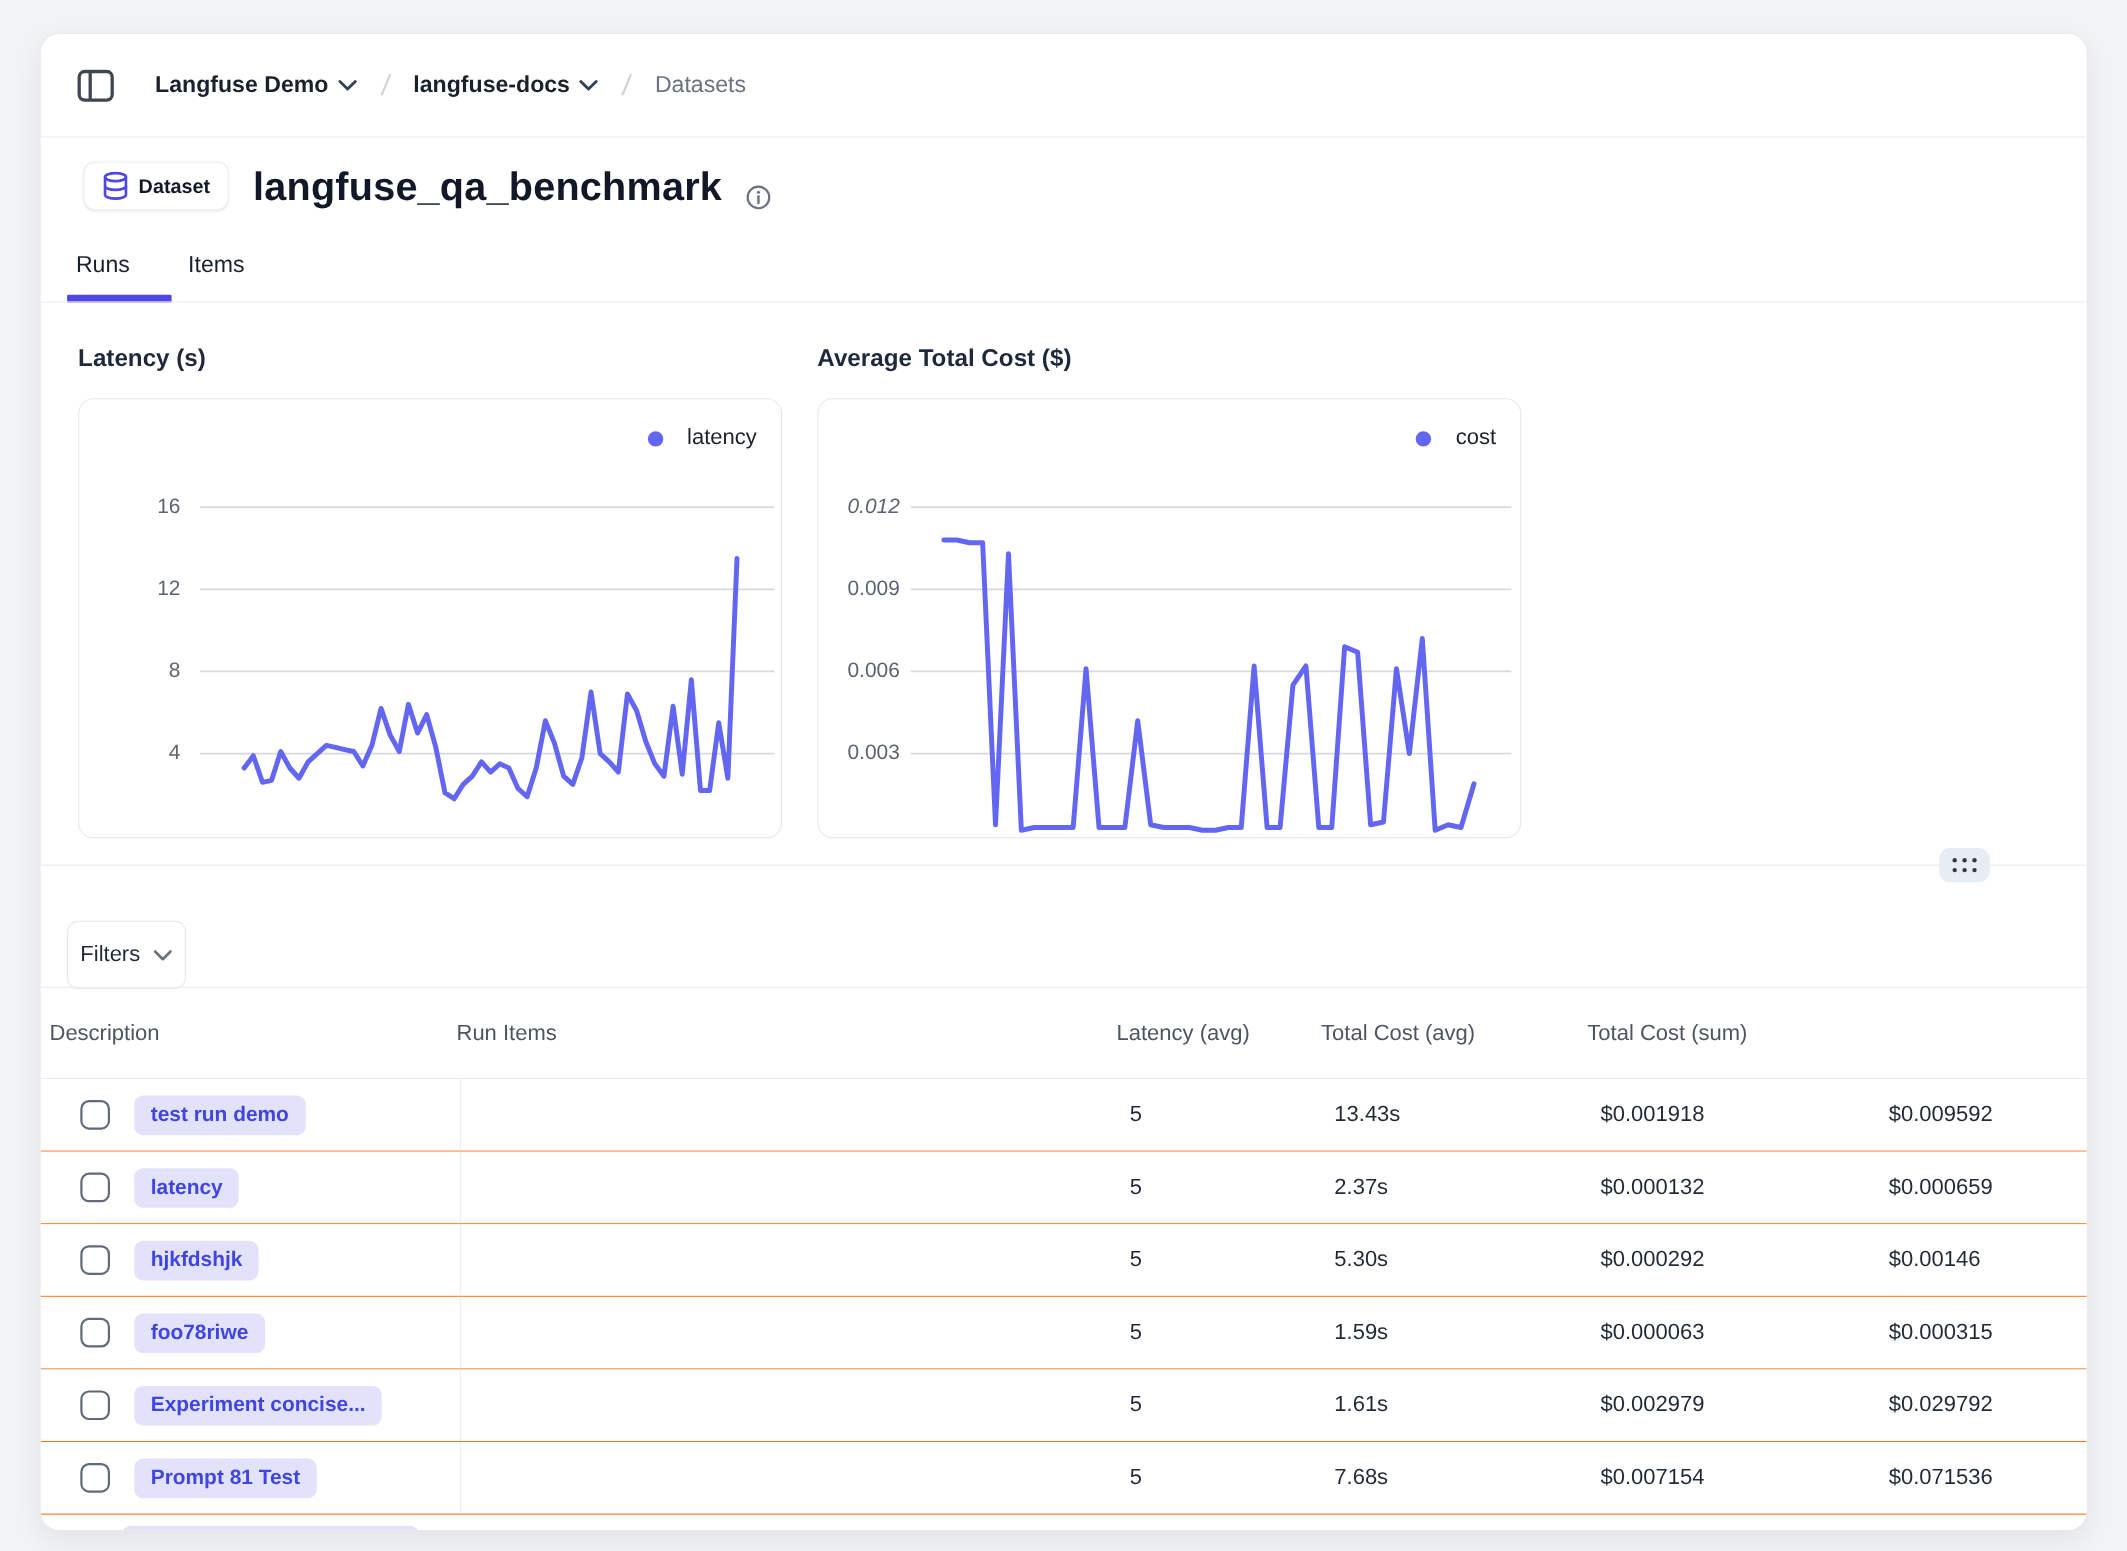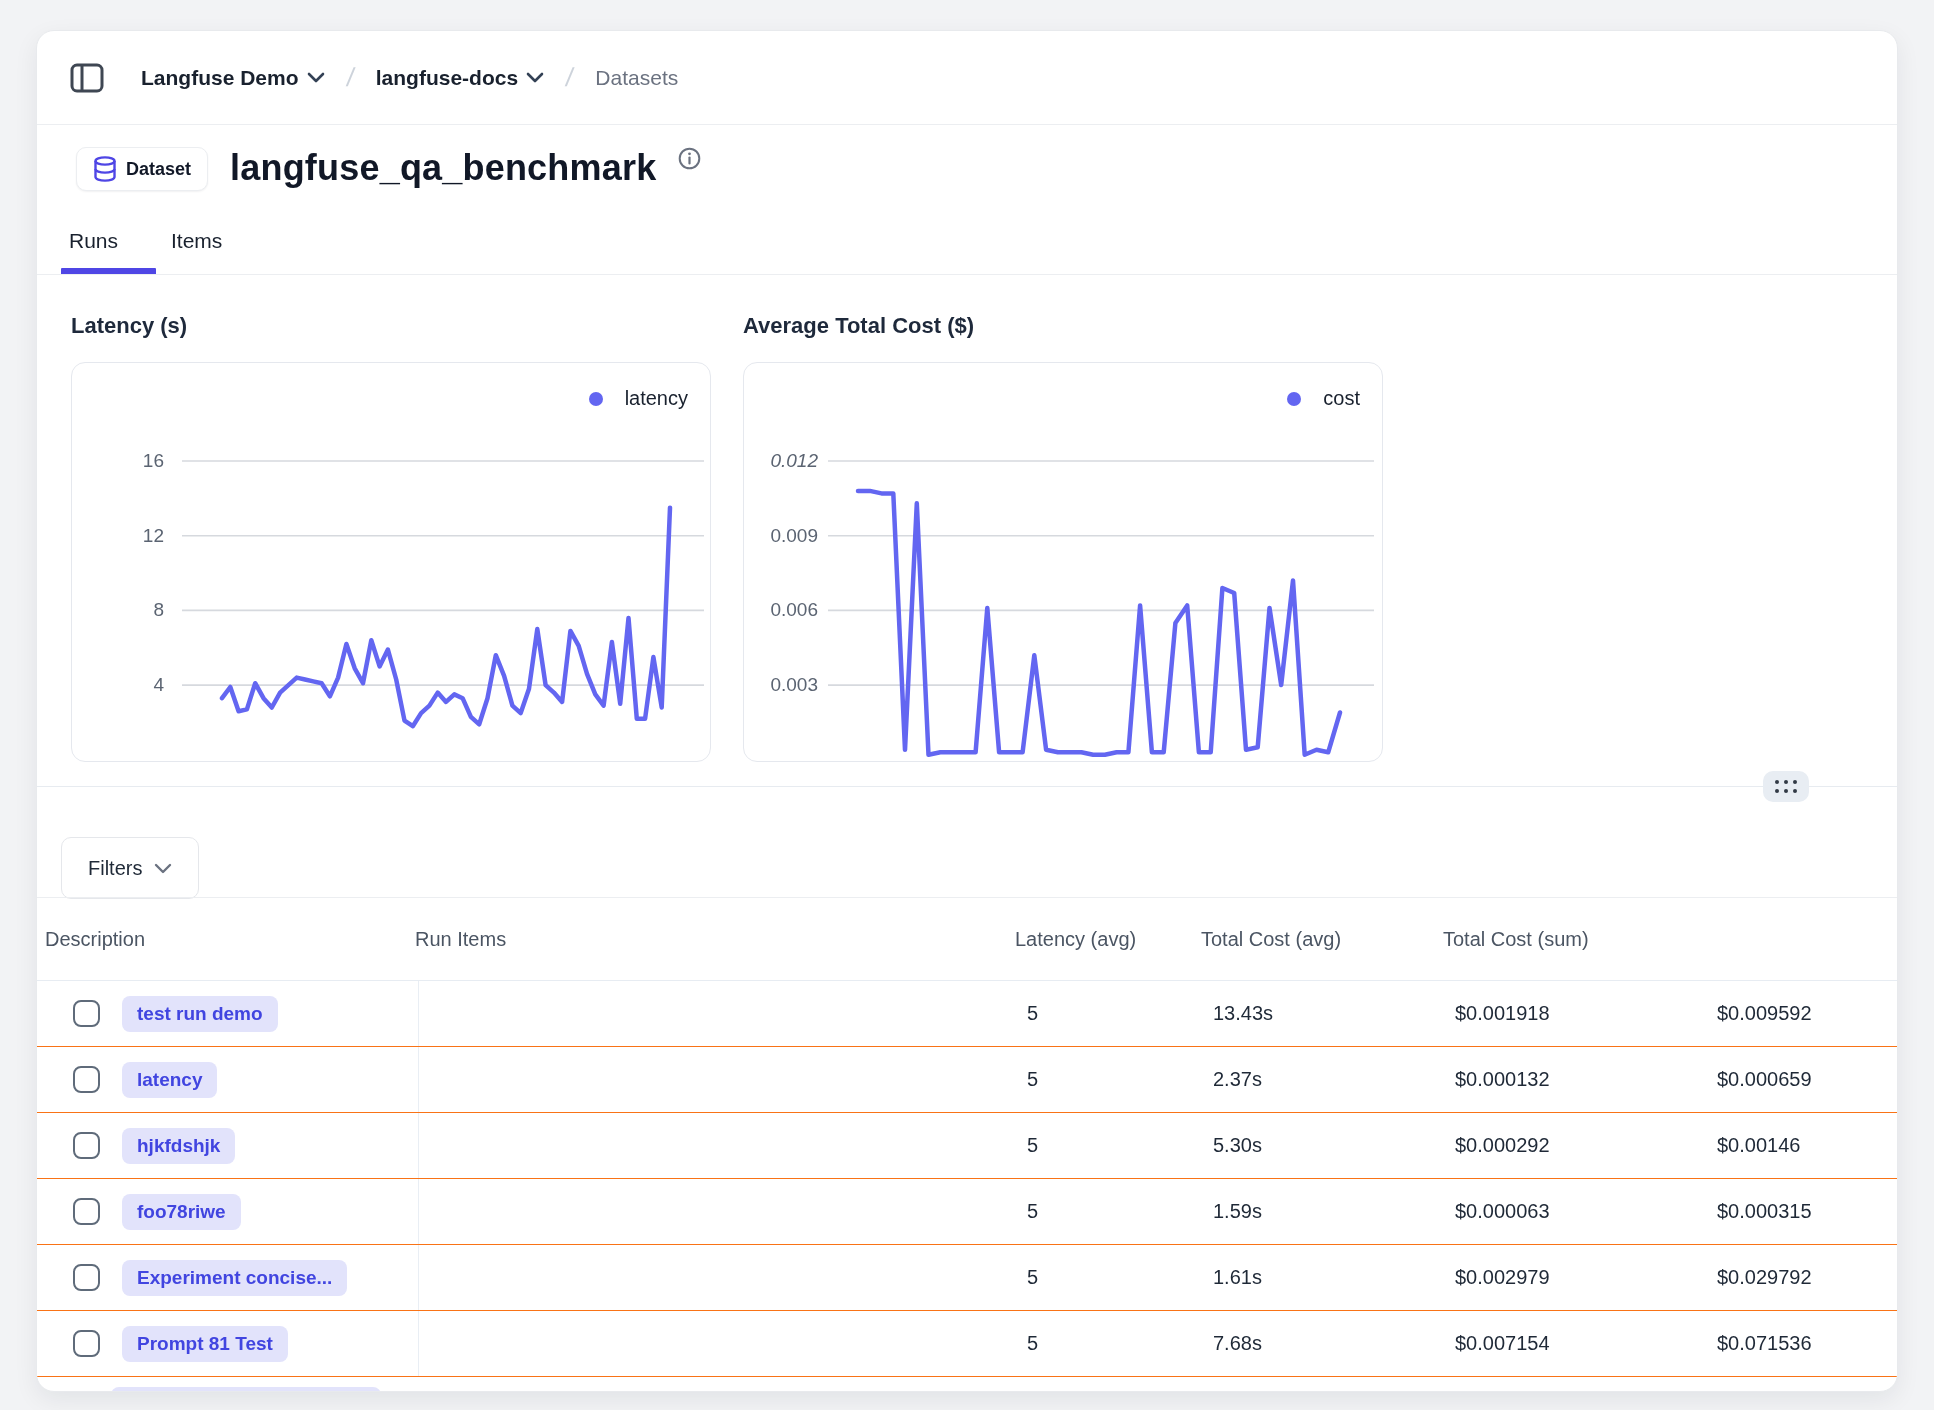--- a/index.html
+++ b/index.html
@@ -24,21 +24,21 @@
     position:absolute; left:0; top:0; width:100%; height:94px;
     border-bottom:1px solid #eceef1;
     display:flex; align-items:center; padding:0 28px; gap:14px;
   }
   .icon-btn { display:flex; align-items:center; justify-content:center; width:44px; height:44px; border-radius:8px; cursor:pointer; }
   .crumb { display:flex; align-items:center; gap:8px; font-size:21px; font-weight:600; color:#19212e; cursor:pointer; }
   .crumb.muted { color:#6b7280; font-weight:500; cursor:default;align-items:flex-end; }
   .crumb-sep { font-size:26px; color:#cdd3db; font-weight:300; padding:0 8px; transform:skewX(-8deg); }
   .ml { margin-left:18px; }
   
-  .ds-row { position:absolute; left:39px; top:116px; display:flex; align-items:flex-start; gap:22px; }
+  .ds-row { position:absolute; left:39px; top:116px; display:flex; align-items:flex-end; gap:22px; }
   .ds-badge {
     display:flex; align-items:center; gap:9px; height:44px; padding:0 16px;
     background:#fff; border:1px solid #eceef1; border-radius:10px;
     box-shadow:0 1px 2px rgba(15,23,42,.06);
     font-size:18px; font-weight:700; color:#111827;
   }
   .ds-title { font-size:36px; font-weight:700; color:#111827; letter-spacing:.2px; }
   
   .tabs-border { position:absolute; left:0; top:243px; width:100%; height:1px; background:#eceef1; }
   .tab { position:absolute; top:198px; font-size:21px; font-weight:500; color:#19212e; cursor:pointer; }
@@ -58,21 +58,21 @@
   
   .section-divider { position:absolute; left:0; top:755px; width:100%; height:1px; background:#e7ebf0; }
   .drag-handle {
     position:absolute; left:1726px; top:740px; width:46px; height:31px;
     background:#e8edf3; border-radius:10px; display:flex; align-items:center; justify-content:center; cursor:row-resize;
   }
   .dots { display:grid; grid-template-columns:repeat(3,6px); grid-template-rows:repeat(2,6px); gap:3px; }
   .dots i { width:4px; height:4px; border-radius:50%; background:#323a46; justify-self:center; align-self:center; }
   
   .filters-btn {
-    position:absolute; left:24px; top:806px; height:62px; padding:0 26px;
+    position:absolute; left:24px; top:806px; height:62px; padding:0 11px;
     display:flex; align-items:center; gap:12px;
     border:1px solid #e5e7eb; border-radius:10px; background:#fff;
     font-size:20px; font-weight:500; color:#1f2937; cursor:pointer;
   }
   
   .table { position:absolute; left:0; top:866px; width:100%; }
   .trow {
     display:grid;
     grid-template-columns:370px 600px 186px 242px 262px 1fr;
     align-items:center;

